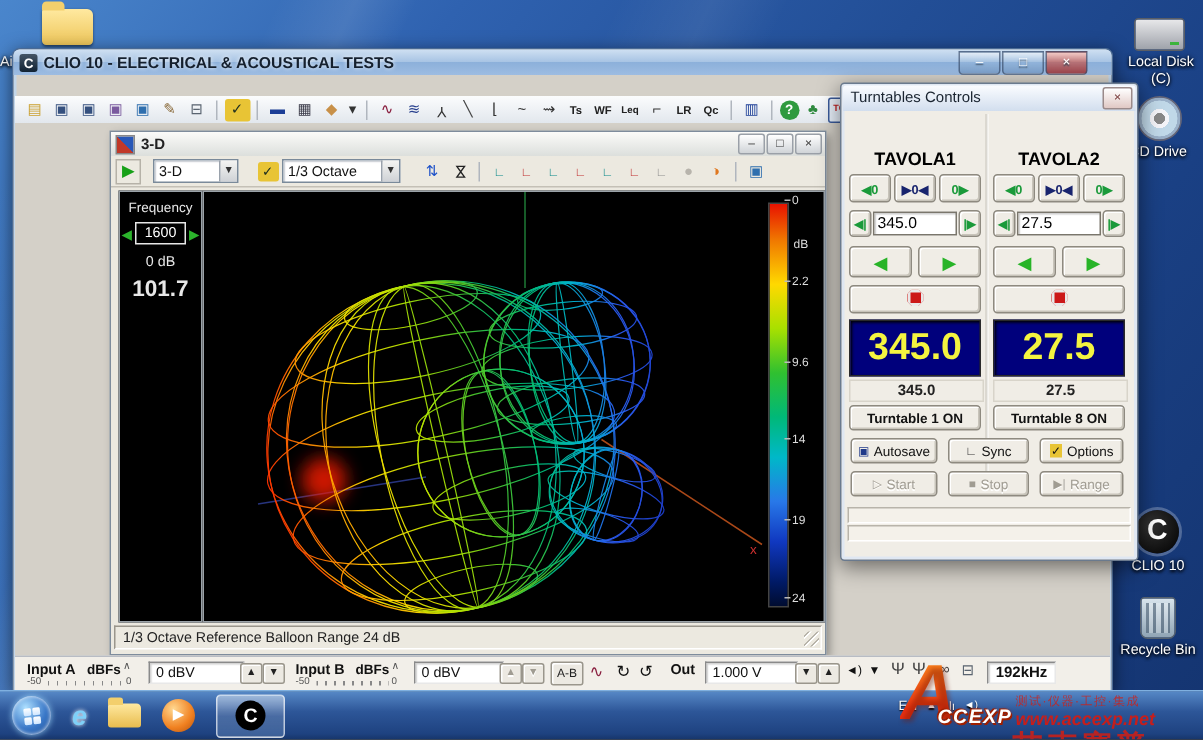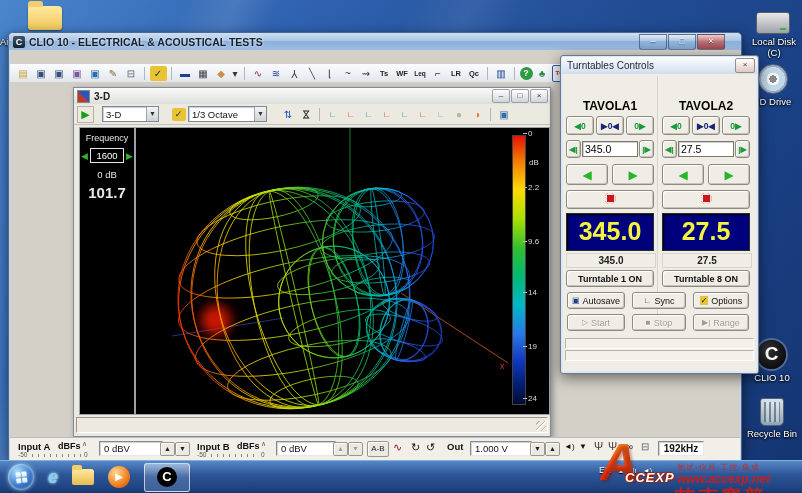--- a/index.html
+++ b/index.html
@@ -324,20 +324,21 @@
           <span class="cunit" style="top:30px">dB</span>
           <span class="ctick" style="top:55px">2.2</span>
           <span class="ctick" style="top:109px">9.6</span>
           <span class="ctick" style="top:160px">14</span>
           <span class="ctick" style="top:214px">19</span>
           <span class="ctick" style="top:266px">24</span>
         </div>
 
         <div class="statusbar">
           <div class="scell" style="flex:1;position:relative">
+            <span>1/3 Octave   Reference Balloon Range 24 dB</span>
             <span class="grip"></span>
           </div>
         </div>
       </div>
     </div>
 
     <div class="iobar">
       <span class="abs lab" style="left:8px;top:3px">Input A</span>
       <span class="abs" style="left:48px;top:3px;font-weight:bold">dBFs</span>
       <span class="abs" style="left:72px;top:2px;color:#555;font-size:7px">∧</span>

